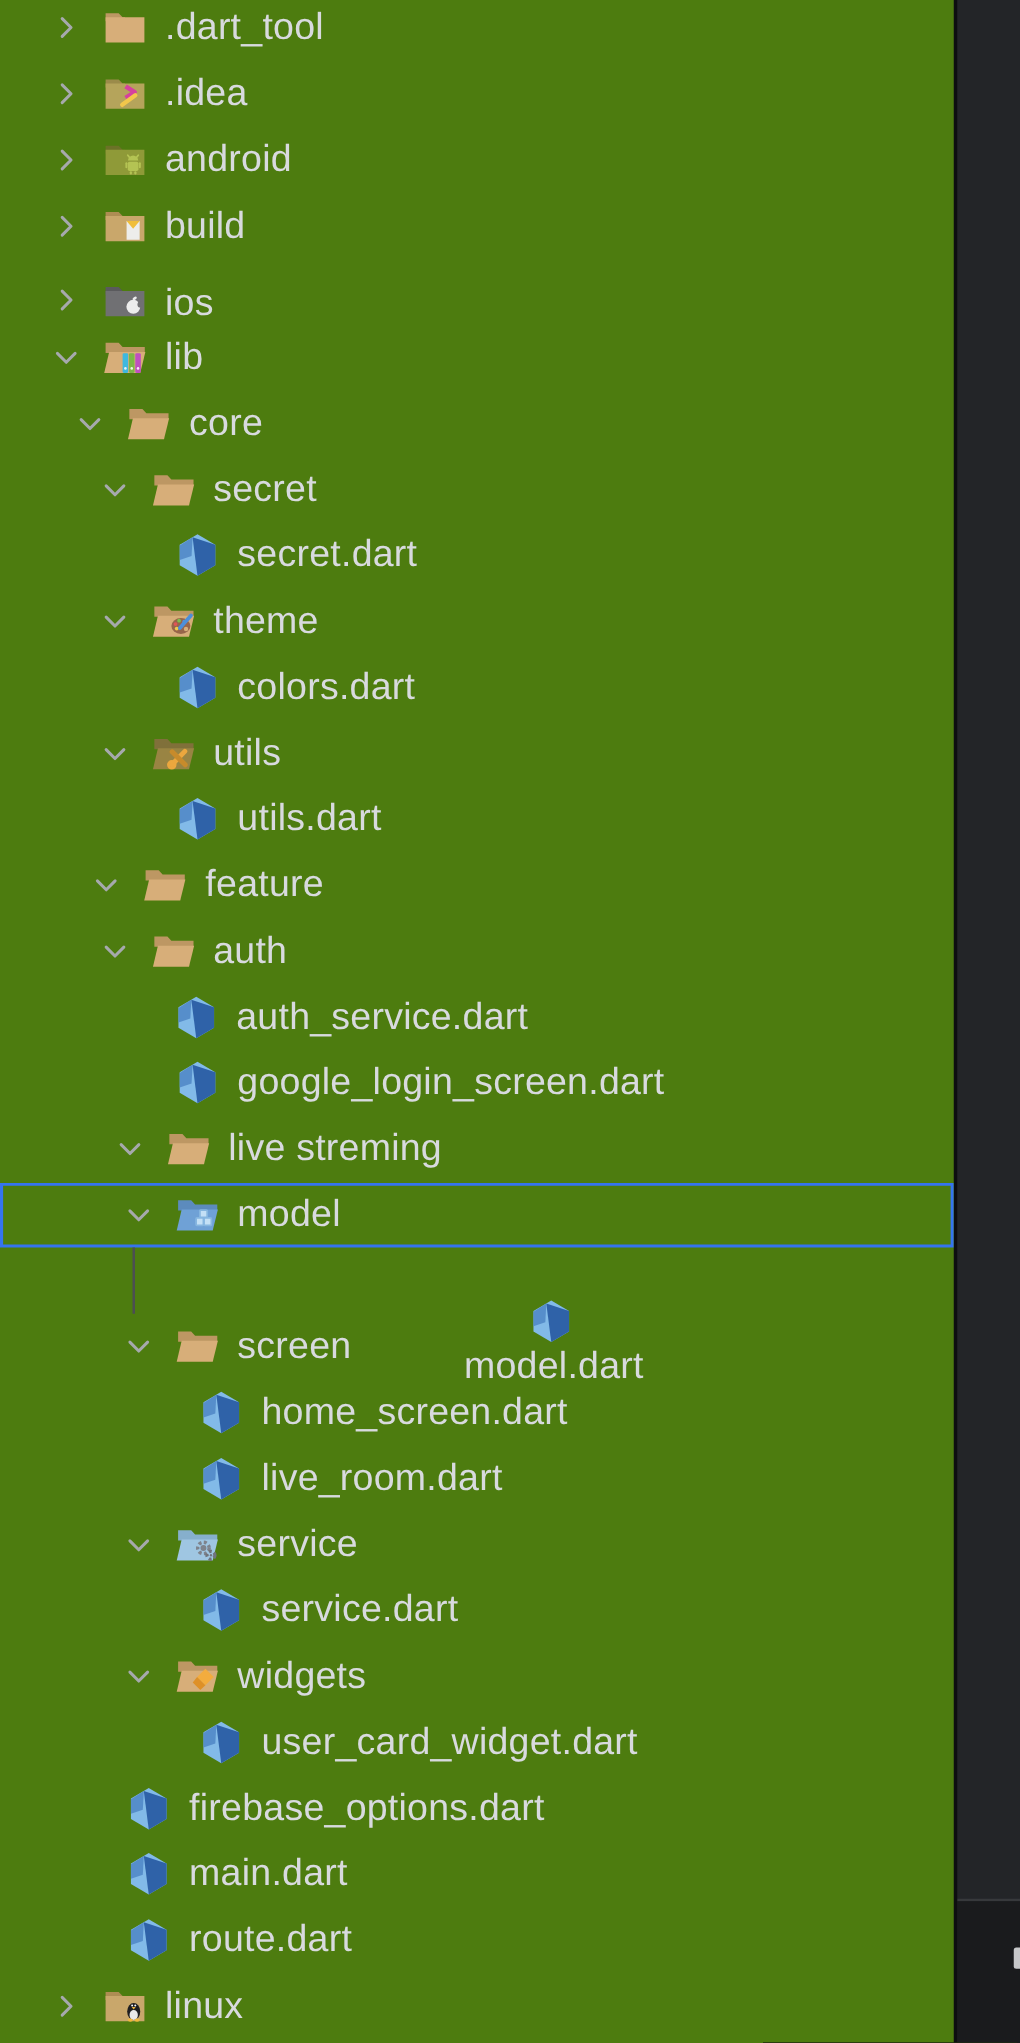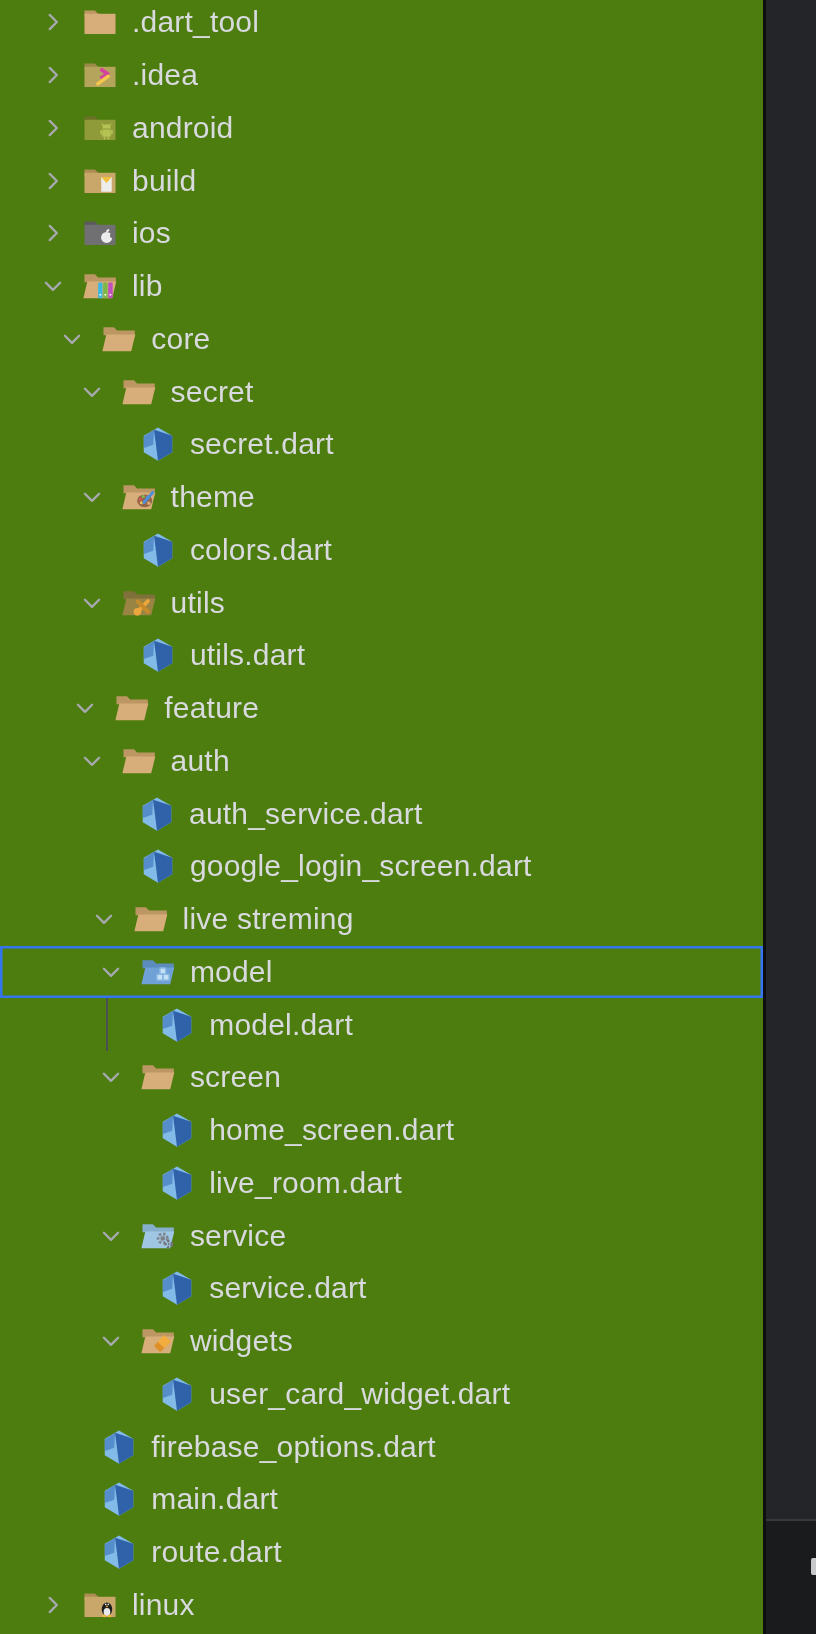--- a/index.html
+++ b/index.html
@@ -109,21 +109,21 @@
         <span class="icon">
           <svg width="38" height="38" viewBox="0 0 24 24">
             <path d="M2.2 4.8h6.6l2 2H12v2H2.2z" fill="#ae8d53"></path>
             <path d="M2.2 6.8h19.6v12.8H2.2z" fill="#c9a76b"></path>
             <path d="M12.8 9.4h6.6v9.4h-6.6z" fill="#ededeb"></path>
             <path d="M12.8 9.4h6.6l-3.3 3.8z" fill="#f0be3a"></path>
           </svg>
         </span>
         <span class="label">build</span>
       </div>
-      <div class="row" style="padding-left: 33px;">
+      <div class="row" style="padding-left: 33px; align-items: flex-end;">
         <span class="chev">
           <svg width="34" height="34" viewBox="0 0 24 24">
             <path d="M9.7 7l5 5-5 5" fill="none" stroke="#a6a9ad" stroke-width="1.7" stroke-linecap="round" stroke-linejoin="round"></path>
           </svg>
         </span>
         <span class="icon">
           <svg width="38" height="38" viewBox="0 0 24 24">
             <path d="M2.2 4.8h6.6l2 2H12v2H2.2z" fill="#5a5a5d"></path>
             <path d="M2.2 6.8h19.6v12.8H2.2z" fill="#707073"></path>
             <circle cx="16.2" cy="14.8" r="3.5" fill="#ececec"></circle>
@@ -326,21 +326,21 @@
           <svg width="38" height="38" viewBox="0 0 24 24">
             <path d="M2.2 4.6h6.6l2 2.1H22v3H2.2z" fill="#5c8bbd"></path>
             <path d="M4 9.2h18.3l-2.6 10.6H1.5z" fill="#6fa1d6"></path>
             <rect x="13.2" y="9.5" width="3.7" height="3.7" rx=".4" fill="#c4e0f6" stroke="#86b6e0" stroke-width=".9"></rect>
             <rect x="11.3" y="13.5" width="3.7" height="3.7" rx=".4" fill="#c4e0f6" stroke="#86b6e0" stroke-width=".9"></rect>
             <rect x="15.3" y="13.5" width="3.7" height="3.7" rx=".4" fill="#c4e0f6" stroke="#86b6e0" stroke-width=".9"></rect>
           </svg>
         </span>
         <span class="label">model</span>
       </div>
-      <div class="row" style="padding-left: 110.2px;">
+      <div class="row" style="padding-left: 110.2px; flex-direction: column;">
         <span class="chev"></span>
         <span class="icon">
           <svg width="38" height="38" viewBox="0 0 24 24">
             <polygon points="12,1.5 21,6.8 21,17.2 12,22.5 3,17.2 3,6.8" fill="#82bae8"></polygon>
             <polygon points="9.5,3 21,6.8 21,17.2 12,22.5" fill="#2f62a8"></polygon>
             <polygon points="3,7.2 9.5,3 9,12.5 3,14.5" fill="#4f86c6" opacity=".85"></polygon>
           </svg>
         </span>
         <span class="label">model.dart</span>
       </div>

